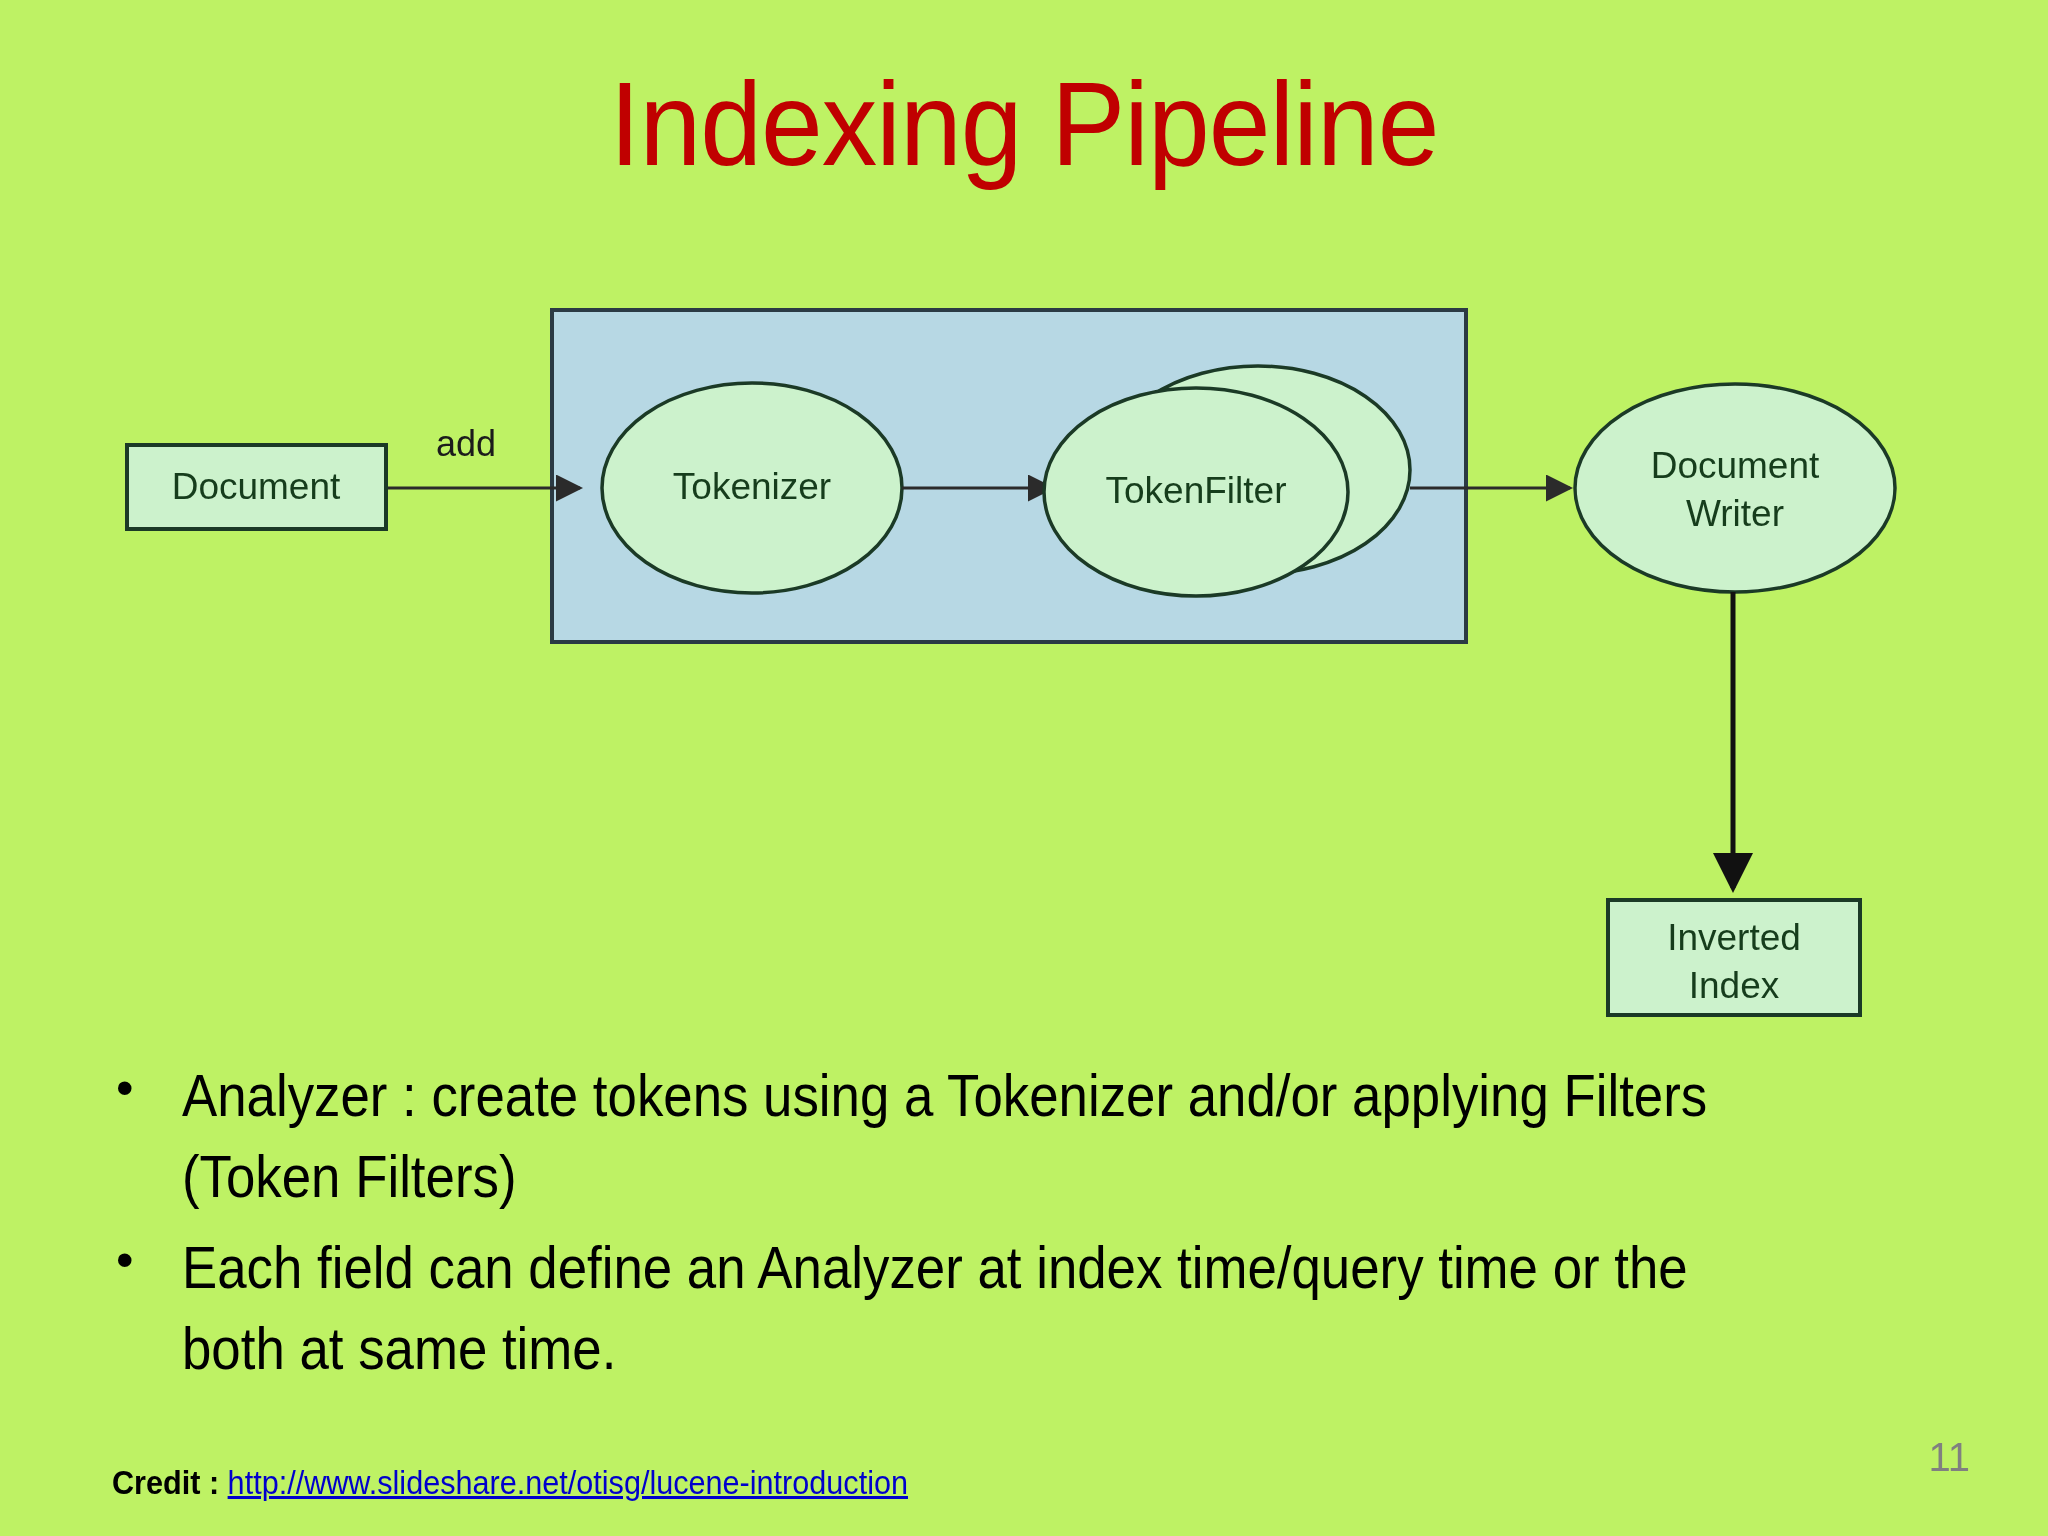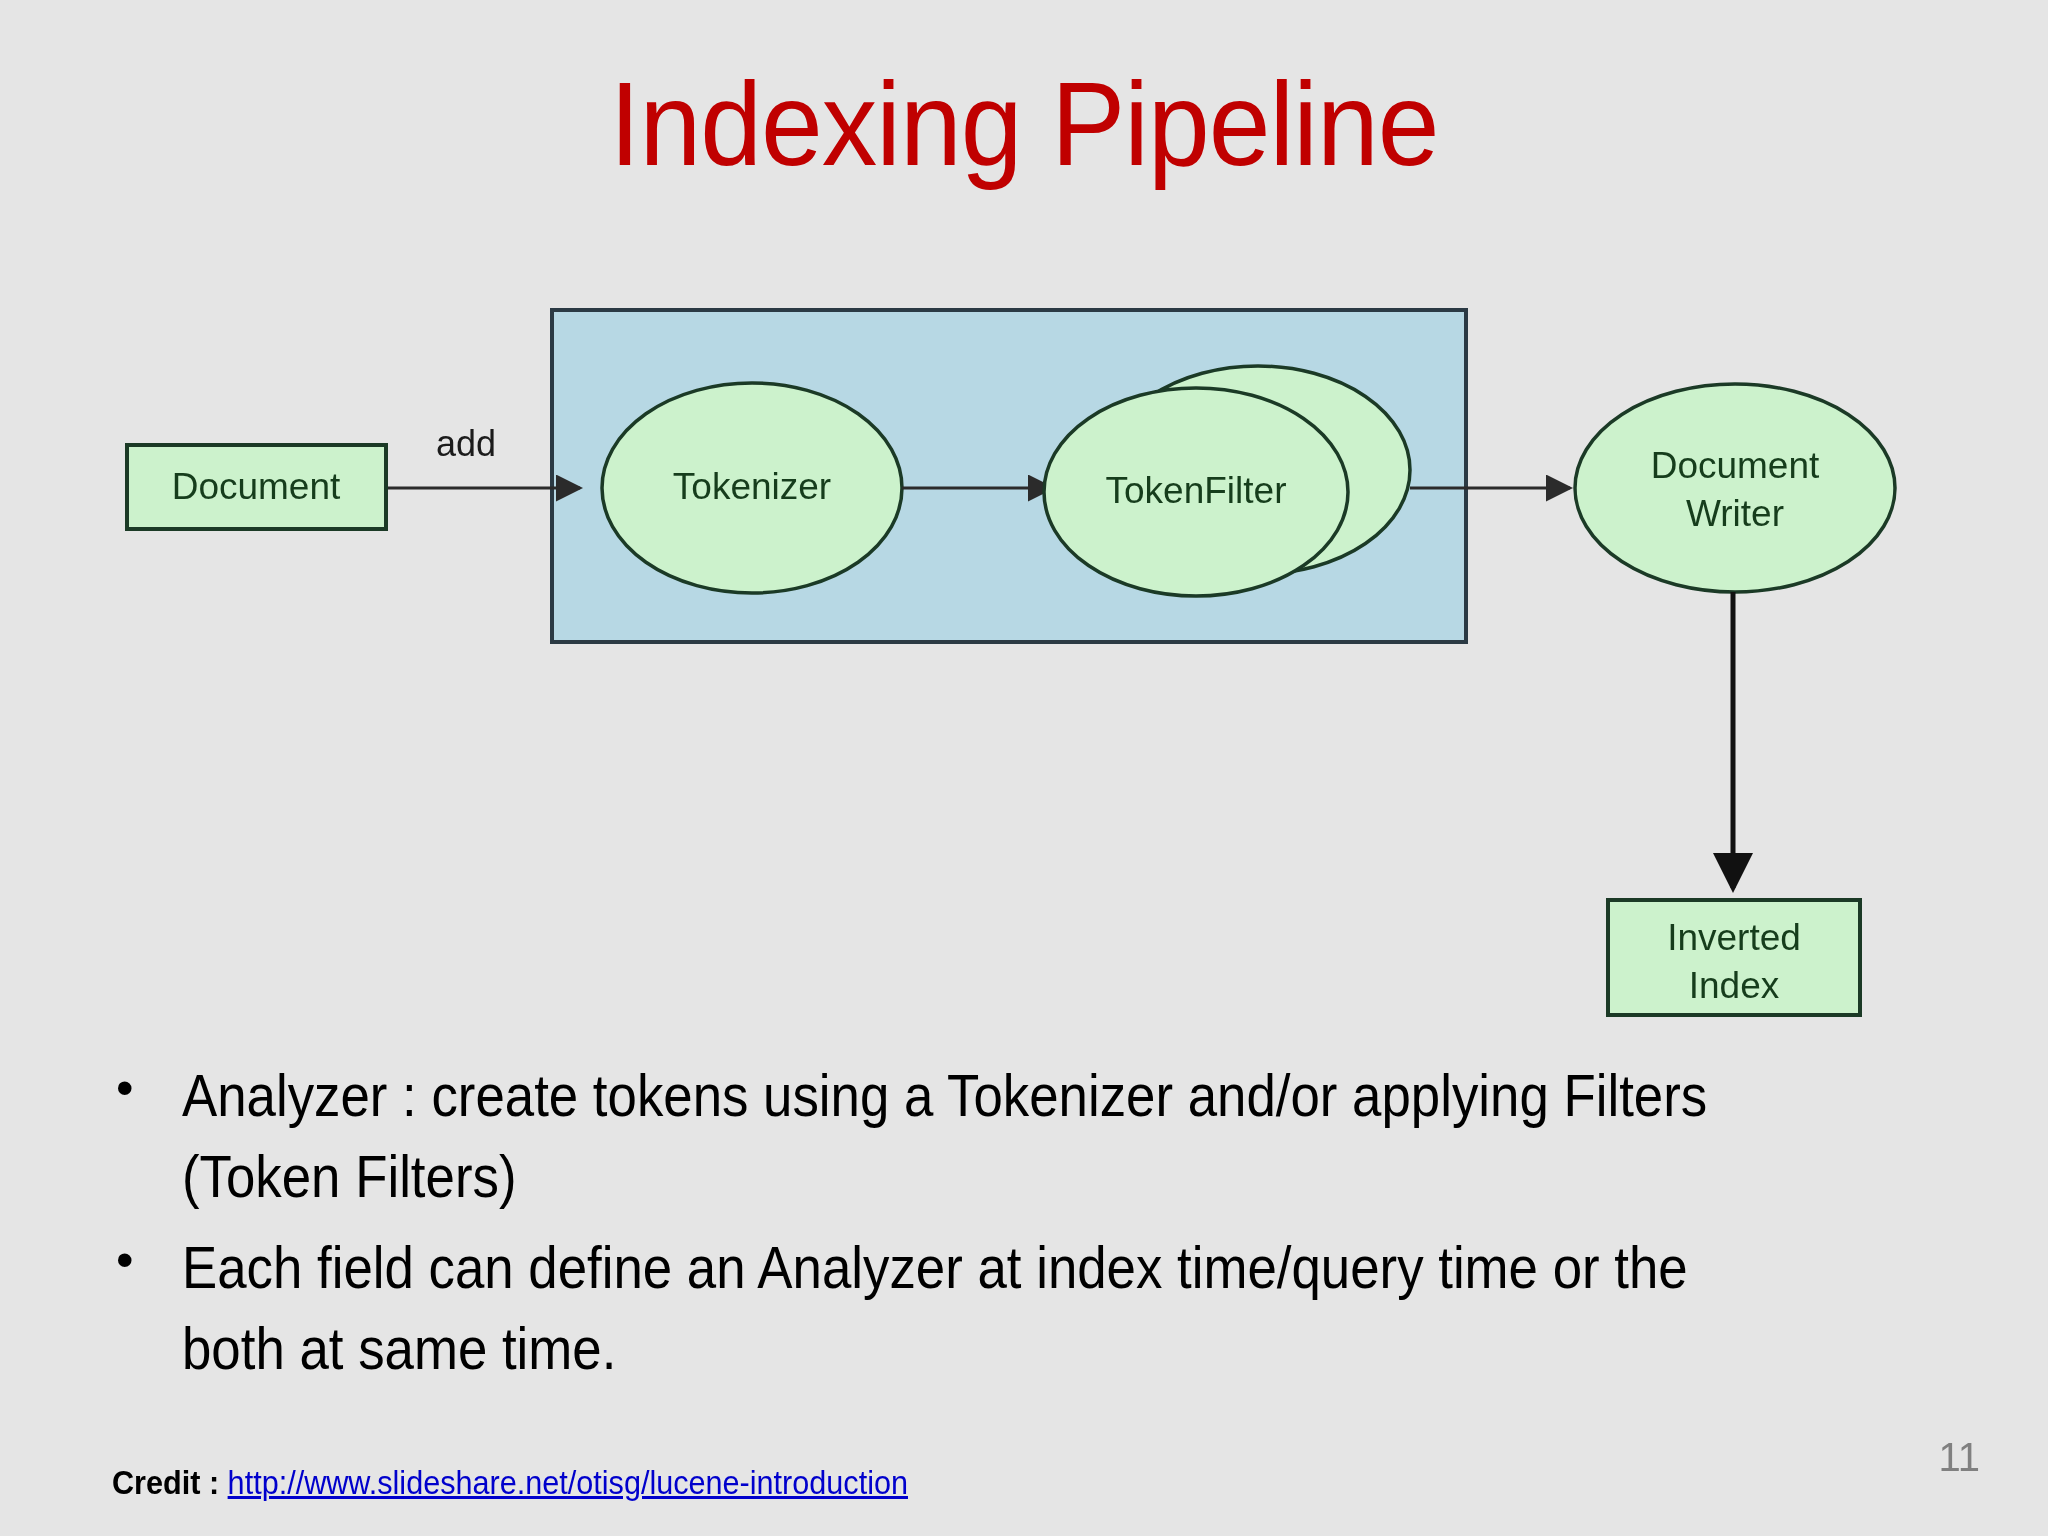--- a/index.html
+++ b/index.html
@@ -3,21 +3,21 @@
 <meta charset="utf-8">
 <style>
   html,body{margin:0;padding:0;}
   body{
     width:2048px;height:1536px;
     background:#ffffff;
     font-family:"Liberation Sans", sans-serif;
     overflow:hidden;
     position:relative;
   }
-  .slide{position:absolute;inset:0;background:#e5e5e5;}
+  .slide{position:absolute;inset:0;background:#bef264;}
 
   
   .title{
     position:absolute;left:0;top:58px;width:2048px;
     text-align:center;
     color:#C00000;
     font-family:"Liberation Sans", sans-serif;
     font-size:118px;
     line-height:1.12;
     font-weight:400;
@@ -88,21 +88,21 @@
   }
   .credit .ctag{font-weight:bold;color:#000;}
   .credit .clink{
     color:#0000CC;
     text-decoration:underline;
     cursor:pointer;
   }
 
   
   .pageno{
-    position:absolute;right:68px;top:1435px;
+    position:absolute;right:78px;top:1435px;
     color:#808080;
     font-size:40px;
     font-family:"Liberation Sans", sans-serif;
   }
 </style>
 </head>
 <body>
 
 <div class="slide">
 

